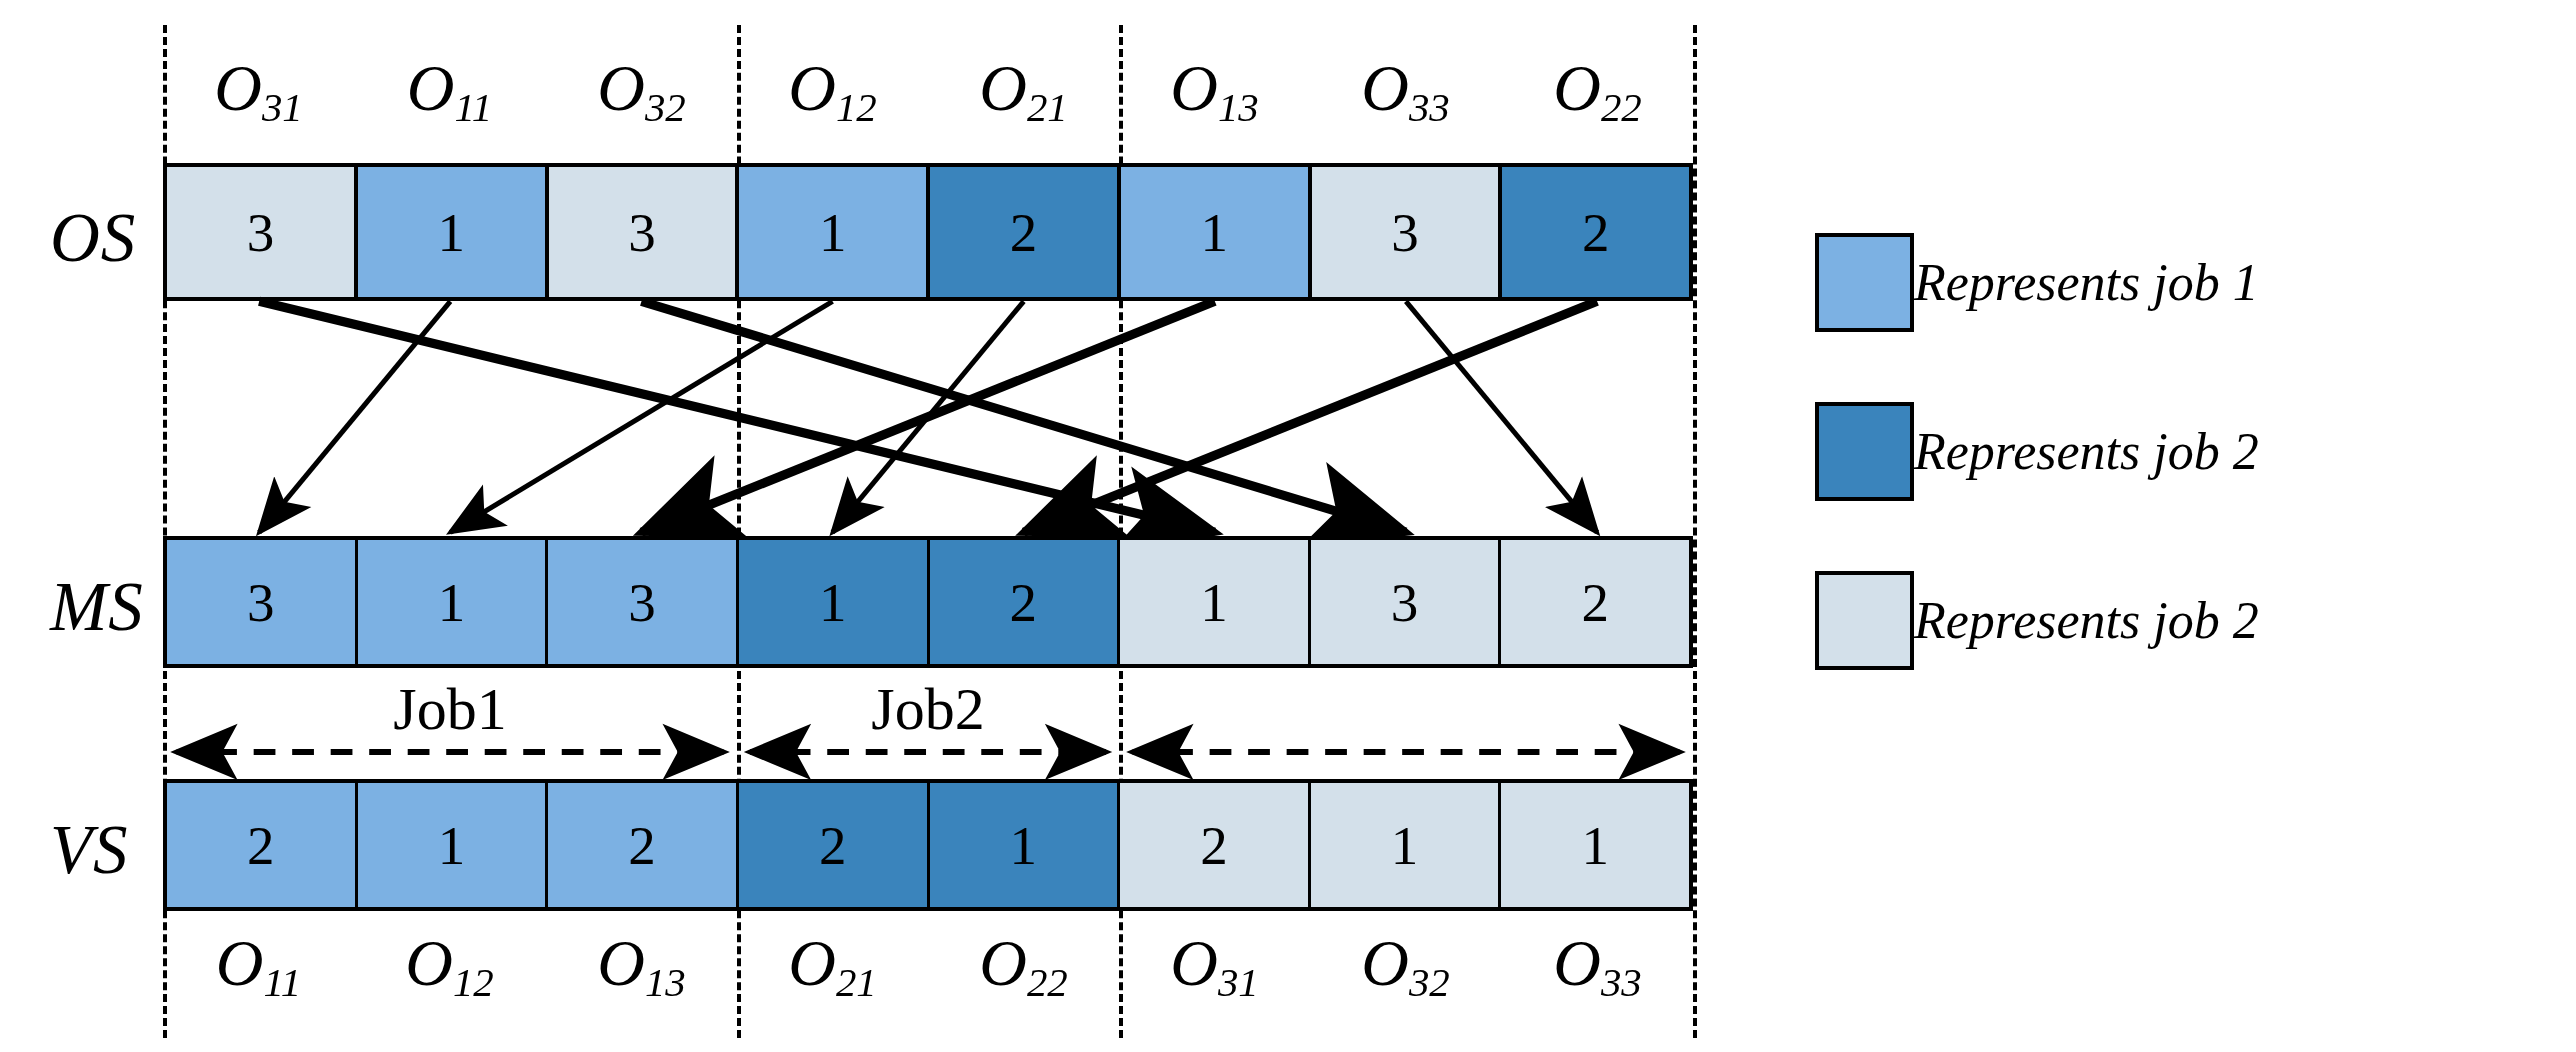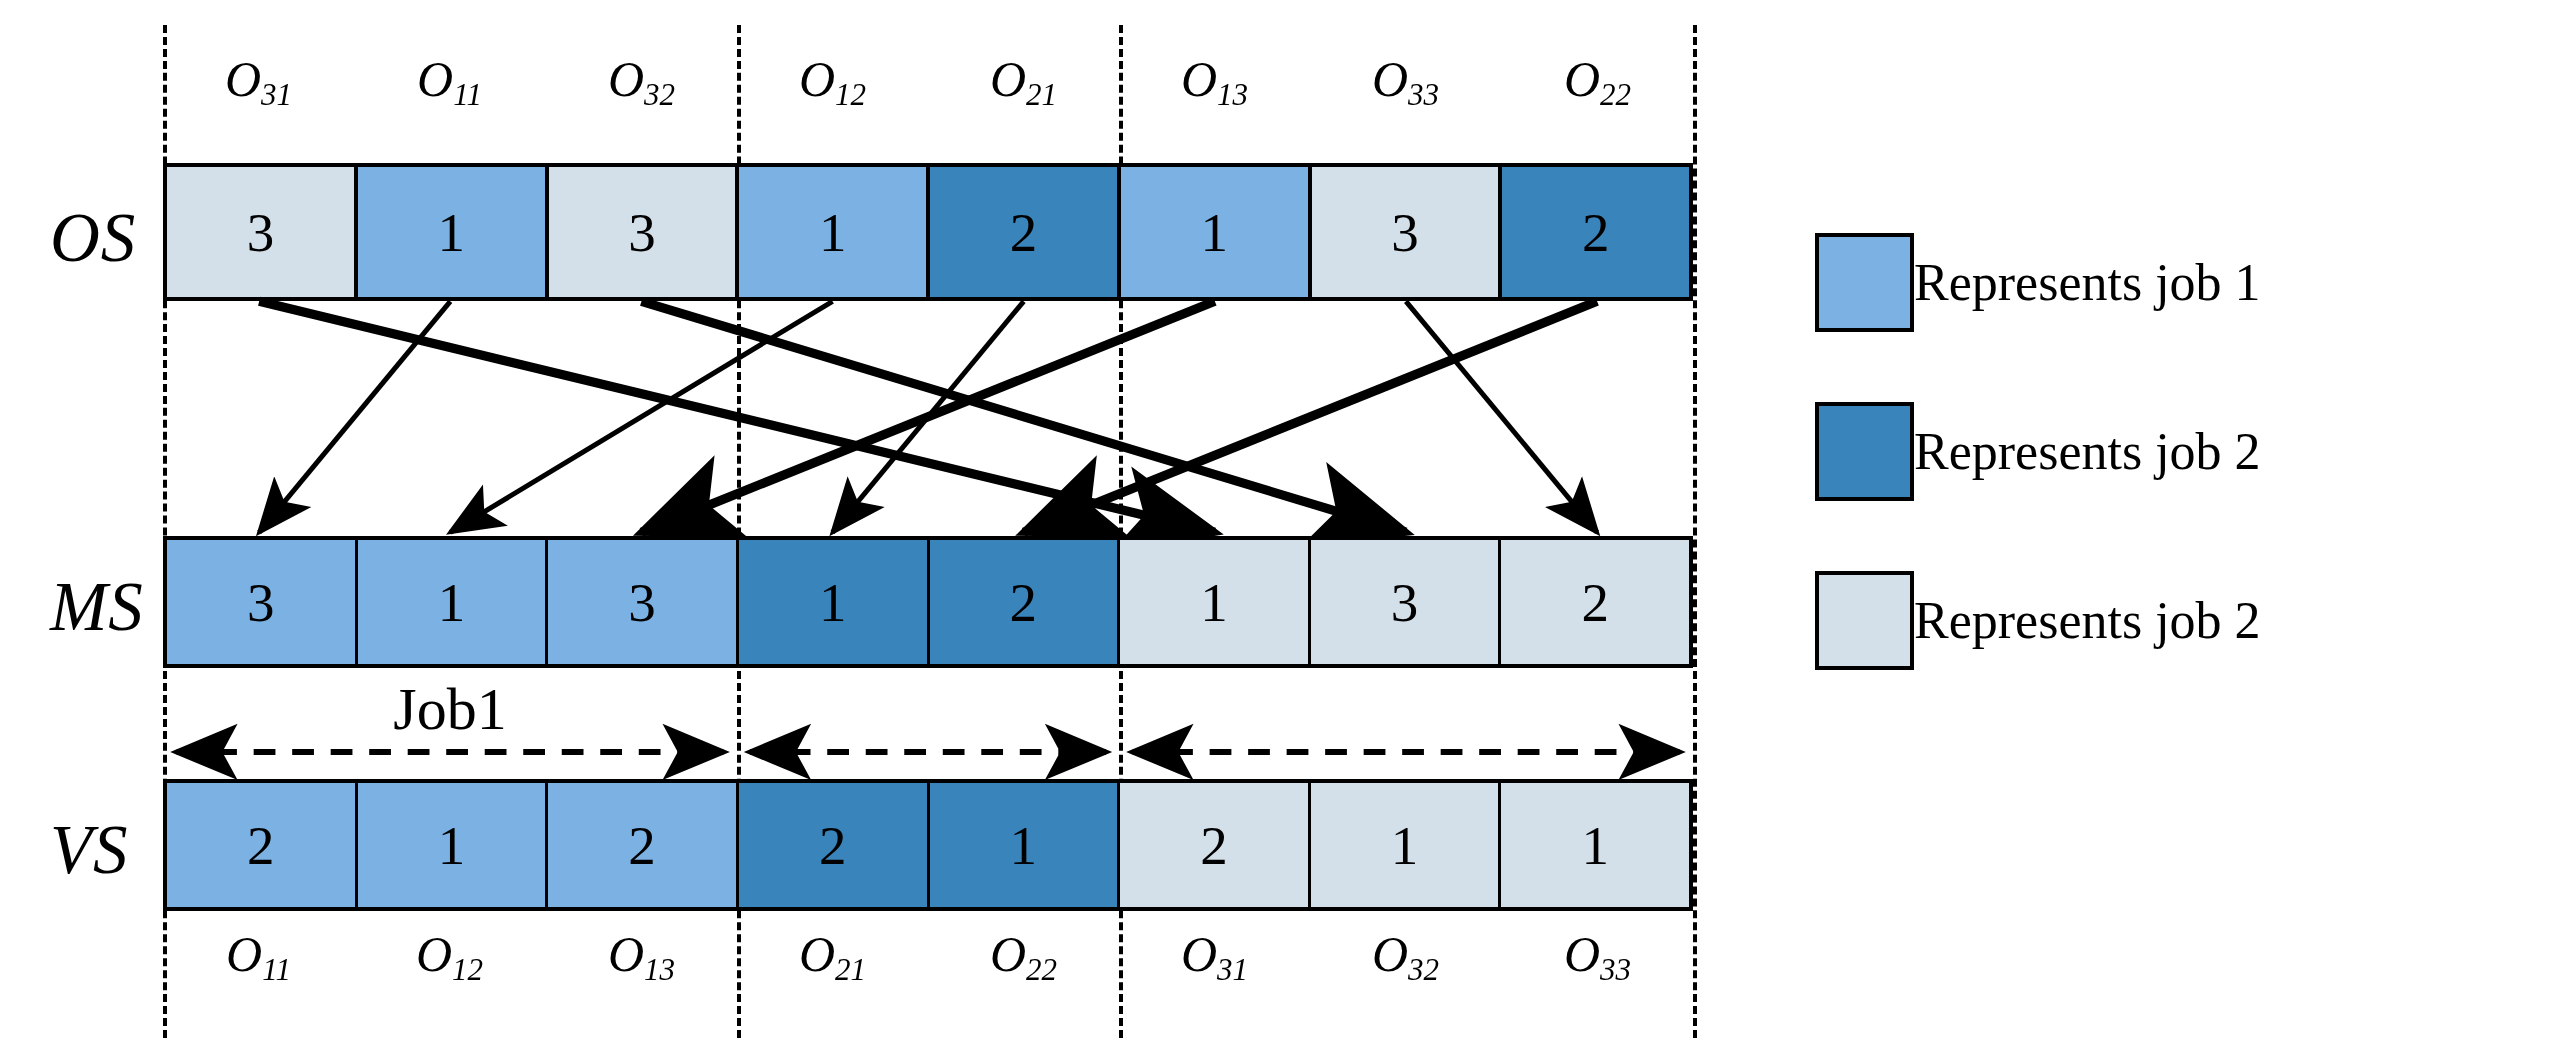--- a/index.html
+++ b/index.html
@@ -18,32 +18,32 @@
         font-size:55px;line-height:1;color:#000;}
   .cell + .cell{border-left:3.3px solid #000;}
   
   #os-strip .cell + .cell{border-left:4.2px solid #000;}
 
   
   .rowlabel{position:absolute;font-style:italic;font-size:69px;
             letter-spacing:0.8px;white-space:nowrap;}
 
   
-  .oplabel{position:absolute;font-style:italic;font-size:50px;
+  .oplabel{position:absolute;font-style:italic;font-size:66px;
            white-space:nowrap;text-align:center;}
   .oplabel sub{font-size:.62em;font-style:italic;vertical-align:baseline;
                position:relative;top:.28em;letter-spacing:0;}
 
   
   .vguide{position:absolute;width:0;border-left:4.2px dashed #000;}
   .joblabel{position:absolute;font-size:60px;white-space:nowrap;
             text-align:center;}
 
   
-  #legend{position:absolute;}
+  #legend{position:absolute;font-style:italic;}
   .legend-row{position:absolute;display:flex;align-items:center;}
   .legend-swatch{width:99px;height:99px;border:4.2px solid #000;
                  box-sizing:border-box;}
   .legend-text{margin-left:99px;font-size:52px;white-space:nowrap;}
 
   svg{position:absolute;left:0;top:0;overflow:visible;}
 </style>
 </head>
 <body>
 
@@ -117,20 +117,21 @@
           </marker>
           <marker id="br" markerWidth="12" markerHeight="12" refX="10.8" refY="5.2" orient="auto" markerUnits="strokeWidth">
             <path d="M0.4,0.4 L11.9,5.2 L0.4,10 L3,5.2 Z" fill="#000"></path>
           </marker>
         </defs>
         <line x1="211" x2="864.125" y1="100" y2="100" stroke="#000" stroke-width="7" stroke-dasharray="26 20" marker-start="url(#bl)" marker-end="url(#br)"></line>
         <line x1="896.125" x2="1320.875" y1="100" y2="100" stroke="#000" stroke-width="7" stroke-dasharray="26 20" marker-start="url(#bl)" marker-end="url(#br)"></line>
         <line x1="1352.875" x2="2006" y1="100" y2="100" stroke="#000" stroke-width="7" stroke-dasharray="26 20" marker-start="url(#bl)" marker-end="url(#br)"></line>
       </svg>
       <div class="joblabel" style="left: 163px; width: 574px; top: 6.7px;">Job1</div>
+      <div class="joblabel" style="left: 737px; width: 382px; top: 6.7px;">Job2</div>
     </div>
 
   <div class="rowlabel" id="vs-label" style="left: 50px; top: 811px;">VS</div>
   <div class="strip" id="vs-strip" style="left: 163px; top: 779px; width: 1530px; height: 132px;">
       <div class="cell" style="background: rgb(124, 177, 227);">2</div>
       <div class="cell" style="background: rgb(124, 177, 227);">1</div>
       <div class="cell" style="background: rgb(124, 177, 227);">2</div>
       <div class="cell" style="background: rgb(58, 132, 188);">2</div>
       <div class="cell" style="background: rgb(58, 132, 188);">1</div>
       <div class="cell" style="background: rgb(211, 224, 234);">2</div>

